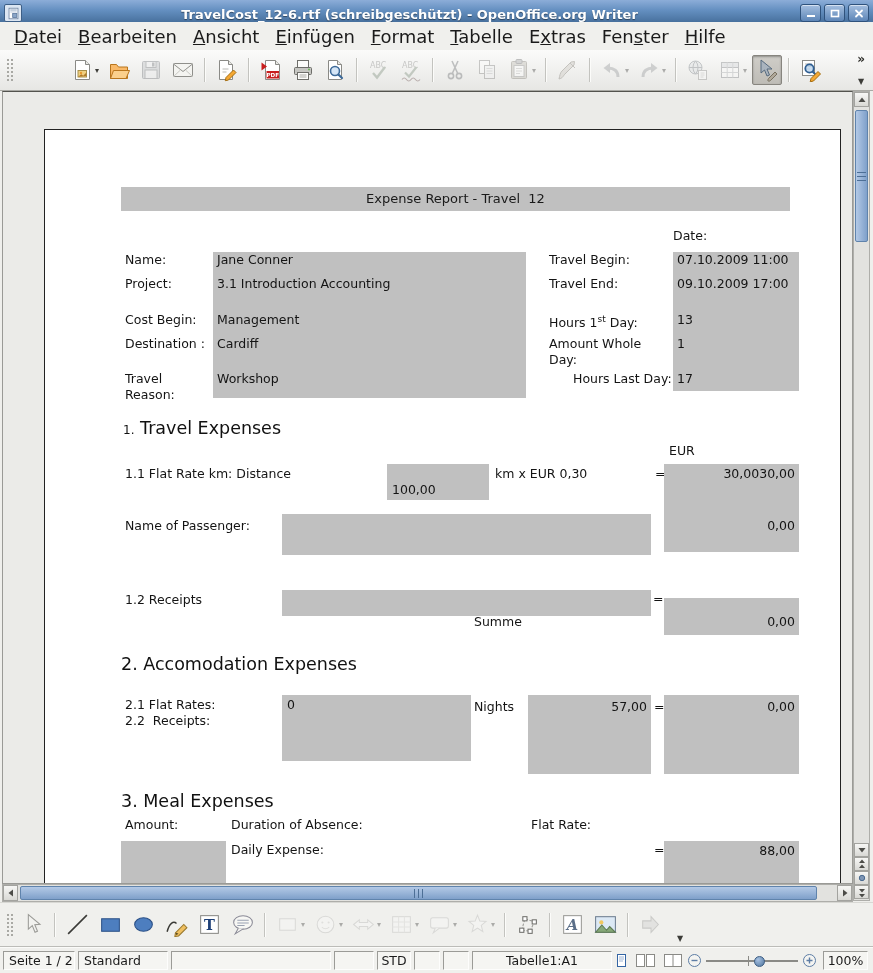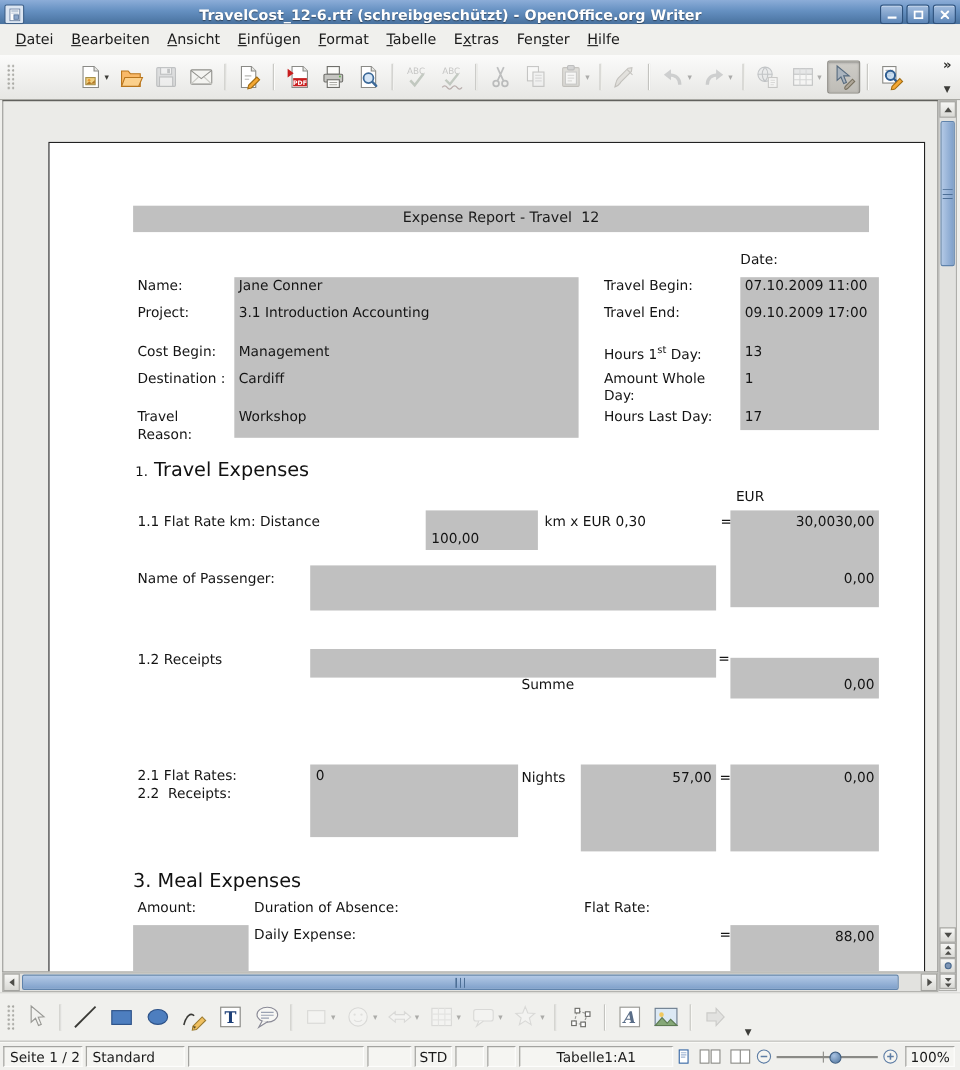--- a/index.html
+++ b/index.html
@@ -17,21 +17,21 @@
   .titlebar .title{flex:1;text-align:center;color:#fff;font-weight:bold;font-size:13px;
     text-shadow:0 1px 1px rgba(0,0,0,.45);white-space:nowrap;overflow:hidden;}
   .winbtns{display:flex;}
   .winbtn{width:19px;height:16px;border-radius:3px;margin-left:3px;
     background:linear-gradient(180deg,#a5bfe0,#5d86b7);
     border:1px solid #2f527c;box-shadow:inset 0 1px 0 rgba(255,255,255,.55);
     display:flex;align-items:center;justify-content:center;}
 
   
   .menubar{position:absolute;left:0;top:22px;right:0;height:28px;background:#f0f0ed;
-    display:flex;align-items:center;padding:0 6px;font-size:13px;}
+    display:flex;align-items:center;padding:0 6px;font-size:18px;}
   .menu-item{padding:4px 8px;cursor:default;}
   .menu-item u{text-decoration:underline;}
 
   
   .toolbar{position:absolute;left:0;top:50px;right:0;height:41px;
     background:linear-gradient(180deg,#fbfbfa 0%,#ececе9 70%,#e7e7e4 100%);
     background:linear-gradient(180deg,#fbfbfa,#e7e7e4);
     border-bottom:1px solid #a9a9a4;display:flex;align-items:center;padding:0 3px;box-sizing:border-box;}
   .grip{width:7px;height:24px;margin:0 3px;
     background-image:radial-gradient(#a9a9a4 1px,transparent 1.2px);background-size:4px 4px;}
@@ -379,21 +379,21 @@
 
       <div class="gfield" style="left:628px;top:122px;width:126px;height:139px;"></div>
       <div class="doc-label abs" style="left:504px;top:122px;">Travel Begin:</div>
       <div class="gtext" style="left:632px;top:122px;">07.10.2009 11:00</div>
       <div class="doc-label abs" style="left:504px;top:146px;">Travel End:</div>
       <div class="gtext" style="left:632px;top:146px;">09.10.2009 17:00</div>
       <div class="doc-label abs" style="left:504px;top:182px;"><span>Hours 1</span><sup>st</sup><span> Day:</span></div>
       <div class="gtext" style="left:632px;top:182px;">13</div>
       <div class="doc-label abs wrap" style="left:504px;top:206px;width:110px;">Amount Whole Day:</div>
       <div class="gtext" style="left:632px;top:206px;">1</div>
-      <div class="doc-label abs" style="left:504px;top:241px;">Hours Last Day:</div>
+      <div class="doc-label abs" style="left:528px;top:241px;">Hours Last Day:</div>
       <div class="gtext" style="left:632px;top:241px;">17</div>
 
       <div class="doc-h" style="left:78px;top:288px;">
         <span class="h-num">1.</span> <span>Travel Expenses</span>
       </div>
       <div class="doc-label abs" style="left:624px;top:313px;">EUR</div>
 
       <div class="doc-label abs" style="left:80px;top:336px;">1.1 Flat Rate km: Distance</div>
       <div class="gfield" style="left:342px;top:334px;width:102px;height:36px;"></div>
       <div class="gtext" style="left:347px;top:336px;margin-top:16px;">100,00</div>
@@ -406,20 +406,21 @@
       <div class="doc-label abs" style="left:80px;top:388px;">Name of Passenger:</div>
       <div class="gfield" style="left:237px;top:384px;width:369px;height:41px;"></div>
 
       <div class="doc-label abs" style="left:80px;top:462px;">1.2 Receipts</div>
       <div class="gfield" style="left:237px;top:460px;width:369px;height:26px;"></div>
       <div class="doc-label abs" style="left:608px;top:461px;">=</div>
       <div class="doc-label abs" style="left:429px;top:484px;">Summe</div>
       <div class="gfield" style="left:619px;top:468px;width:135px;height:37px;"></div>
       <div class="gtext rright" style="left:619px;top:484px;width:131px;">0,00</div>
 
+      <div class="doc-h" style="left:76px;top:524px;">2. Accomodation Expenses</div>
       <div class="doc-label abs" style="left:80px;top:567px;">2.1 Flat Rates:</div>
       <div class="doc-label abs" style="left:80px;top:583px;">2.2  Receipts:</div>
       <div class="gfield" style="left:237px;top:565px;width:189px;height:66px;"></div>
       <div class="gtext" style="left:242px;top:567px;">0</div>
       <div class="doc-label abs" style="left:429px;top:569px;">Nights</div>
       <div class="gfield" style="left:483px;top:565px;width:123px;height:79px;"></div>
       <div class="gtext rright" style="left:483px;top:569px;width:119px;">57,00</div>
       <div class="doc-label abs" style="left:609px;top:569px;">=</div>
       <div class="gfield" style="left:619px;top:565px;width:135px;height:79px;"></div>
       <div class="gtext rright" style="left:619px;top:569px;width:131px;">0,00</div>

